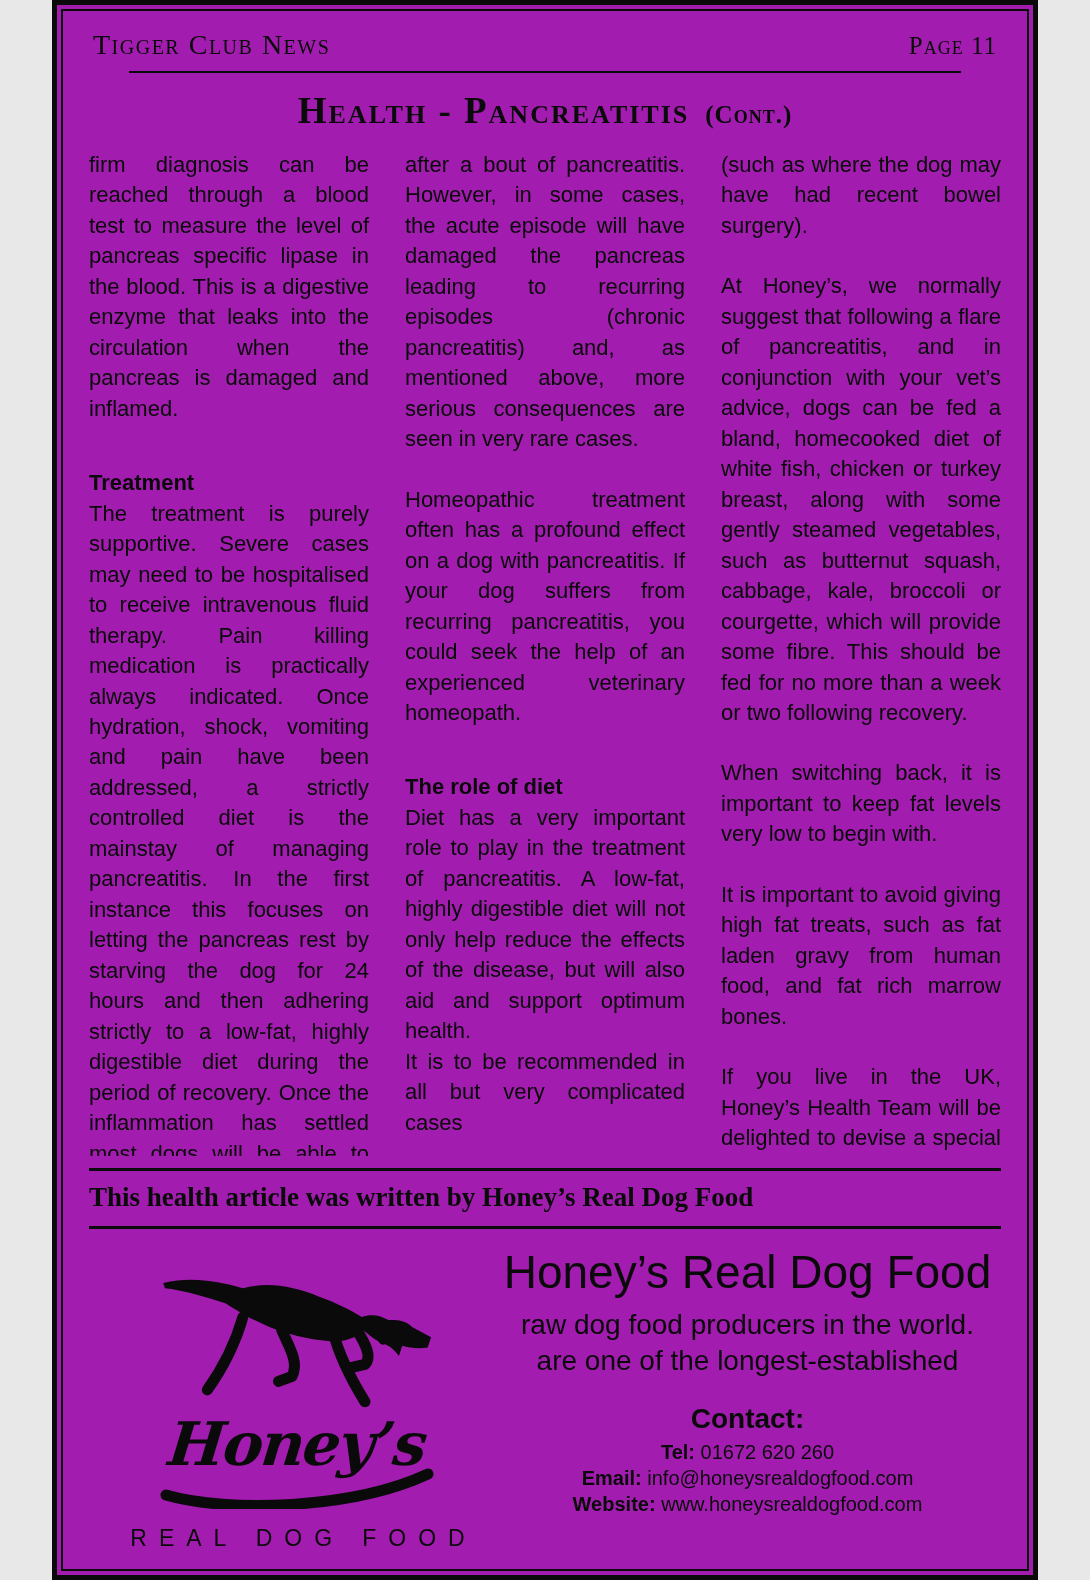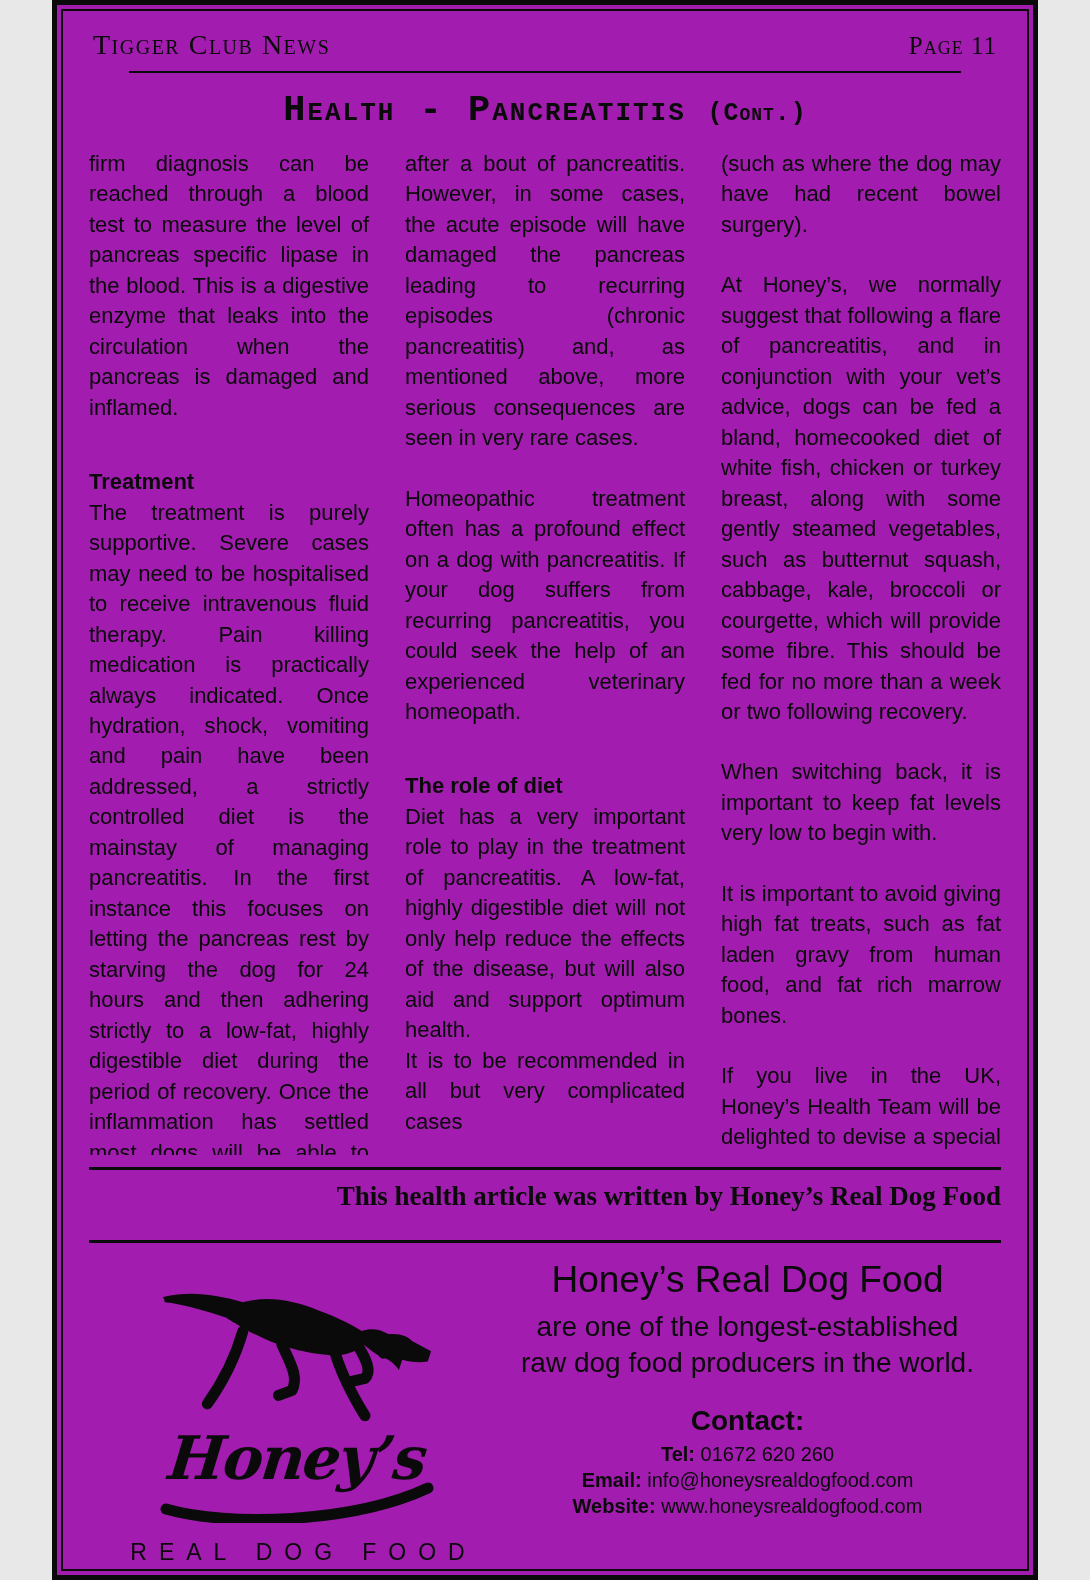--- a/index.html
+++ b/index.html
@@ -12,47 +12,47 @@
     width:100%;height:100%;box-sizing:border-box;border:2px solid #0a0a0a;
     padding:12px 26px 0;overflow:hidden;display:flex;flex-direction:column;
   }
   
   .mast{display:flex;justify-content:space-between;align-items:baseline;
         font-family:"Liberation Serif",serif;font-variant:small-caps;padding:6px 4px 0;}
   .mast-title{font-size:28px;letter-spacing:1.5px;}
   .mast-page{font-size:25px;letter-spacing:1px;}
   .header-rule{height:2px;background:#0a0a0a;margin:10px 40px 0;}
   
-  .title{text-align:center;font-family:Liberation Mono, monospace;font-variant:small-caps;
+  .title{text-align:center;font-family:Liberation Serif, serif;font-variant:small-caps;
          font-weight:700;margin:16px 0 18px;}
   .title-main{font-size:37px;letter-spacing:2px;}
   .title-cont{font-size:25px;margin-left:12px;letter-spacing:1px;}
   
   .columns{display:flex;gap:36px;height:1006px;overflow:hidden;
            text-align:justify;font-size:22px;line-height:1.385;}
   .col{flex:1;min-width:0;}
   .col p{margin:0;}
   .col p.sp{margin-top:30px;}
   .col h3{font-size:22px;font-weight:700;margin:44px 0 0;text-align:left;}
   
   .attr-rule{height:3px;background:#0a0a0a;}
   .attr-rule.top{margin-top:12px;}
-  .attribution{text-align:right;font-family:"Liberation Serif",serif;font-weight:700;
-               font-size:27px;padding:11px 0 28px;}
+  .attribution{text-align:left;font-family:"Liberation Serif",serif;font-weight:700;
+               font-size:27px;padding:11px 0 13px;}
   
   .bottom{display:flex;flex:1;padding:4px 6px 0;}
   .logo-block{width:405px;display:flex;flex-direction:column;align-items:center;padding-top:6px;}
   .dog-icon{width:330px;height:178px;}
   .wordmark-wrap{display:flex;flex-direction:column;align-items:center;margin-top:-8px;}
   .wordmark{font-family:"DejaVu Serif",serif;font-style:italic;font-weight:700;
             font-size:60px;letter-spacing:-2px;transform:skewX(-6deg);}
   .swash{margin-top:-12px;}
   .logo-tagline{font-size:23px;letter-spacing:0.52em;padding-left:0.52em;margin-top:16px;font-weight:400;}
   .info-block{flex:1;text-align:center;padding-top:12px;}
-  .info-heading{font-size:37px;margin:0 0 8px;font-weight:400;}
+  .info-heading{font-size:46px;margin:0 0 8px;font-weight:400;}
   .info-line{font-size:28px;line-height:1.28;margin:0;}
   .contact-heading{font-size:28px;font-weight:700;margin:24px 0 4px;}
   .contact-line{font-size:20px;line-height:1.32;margin:0;}
   .contact-line b{font-weight:700;}
 </style>
 </head>
 <body>
 
 <div class="page">
   <div class="frame">
@@ -118,22 +118,22 @@
           <div class="wordmark">Honey’s</div>
           <svg class="swash" width="280" height="42" viewBox="0 0 280 42" xmlns="http://www.w3.org/2000/svg" aria-hidden="true">
             <path d="M8,28 C70,46 195,42 270,7" fill="none" stroke="#0a0a0a" stroke-width="11" stroke-linecap="round"></path>
           </svg>
         </div>
         <div class="logo-tagline">REAL DOG FOOD</div>
       </div>
 
       <div class="info-block">
         <p class="info-heading">Honey’s Real Dog Food</p>
+        <p class="info-line">raw dog food producers in the world.</p>
         <p class="info-line">are one of the longest-established</p>
-        <p class="info-line">raw dog food producers in the world.</p>
         <p class="contact-heading">Contact:</p>
         <p class="contact-line"><b>Tel:</b> <span>01672 620 260</span></p>
         <p class="contact-line"><b>Email:</b> <span>info@honeysrealdogfood.com</span></p>
         <p class="contact-line"><b>Website:</b> <span>www.honeysrealdogfood.com</span></p>
       </div>
 
     </div>
   </div>
 </div>
 

